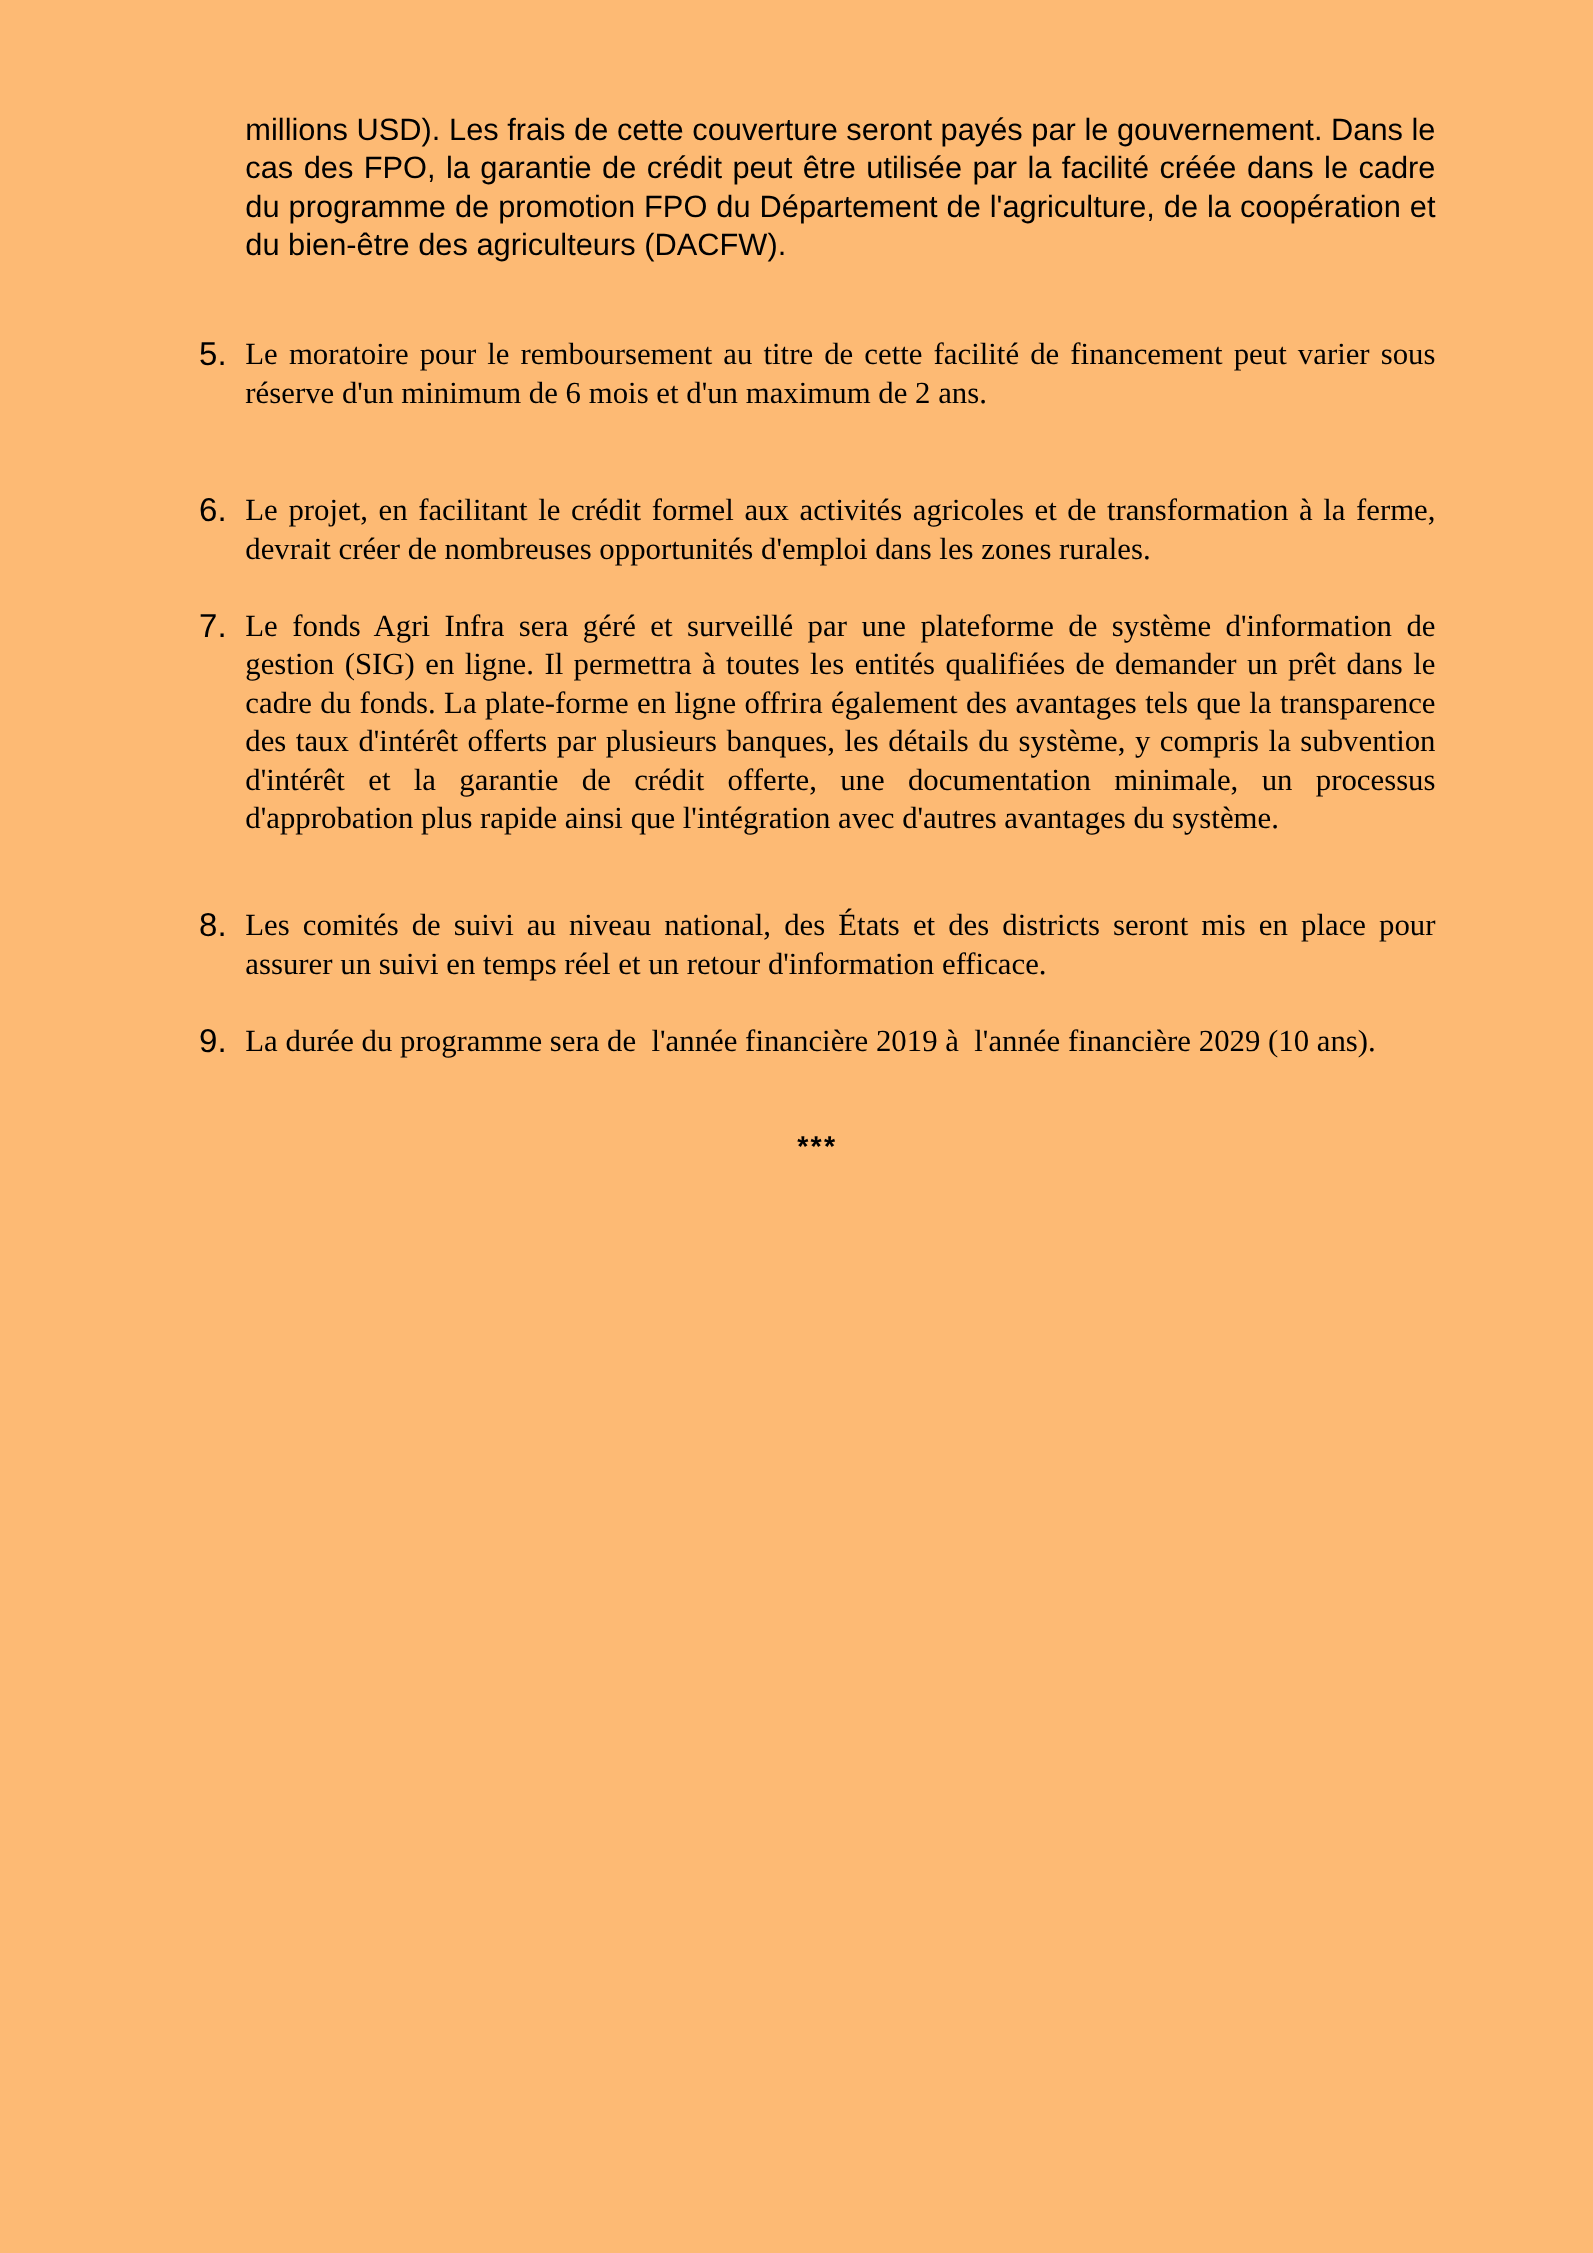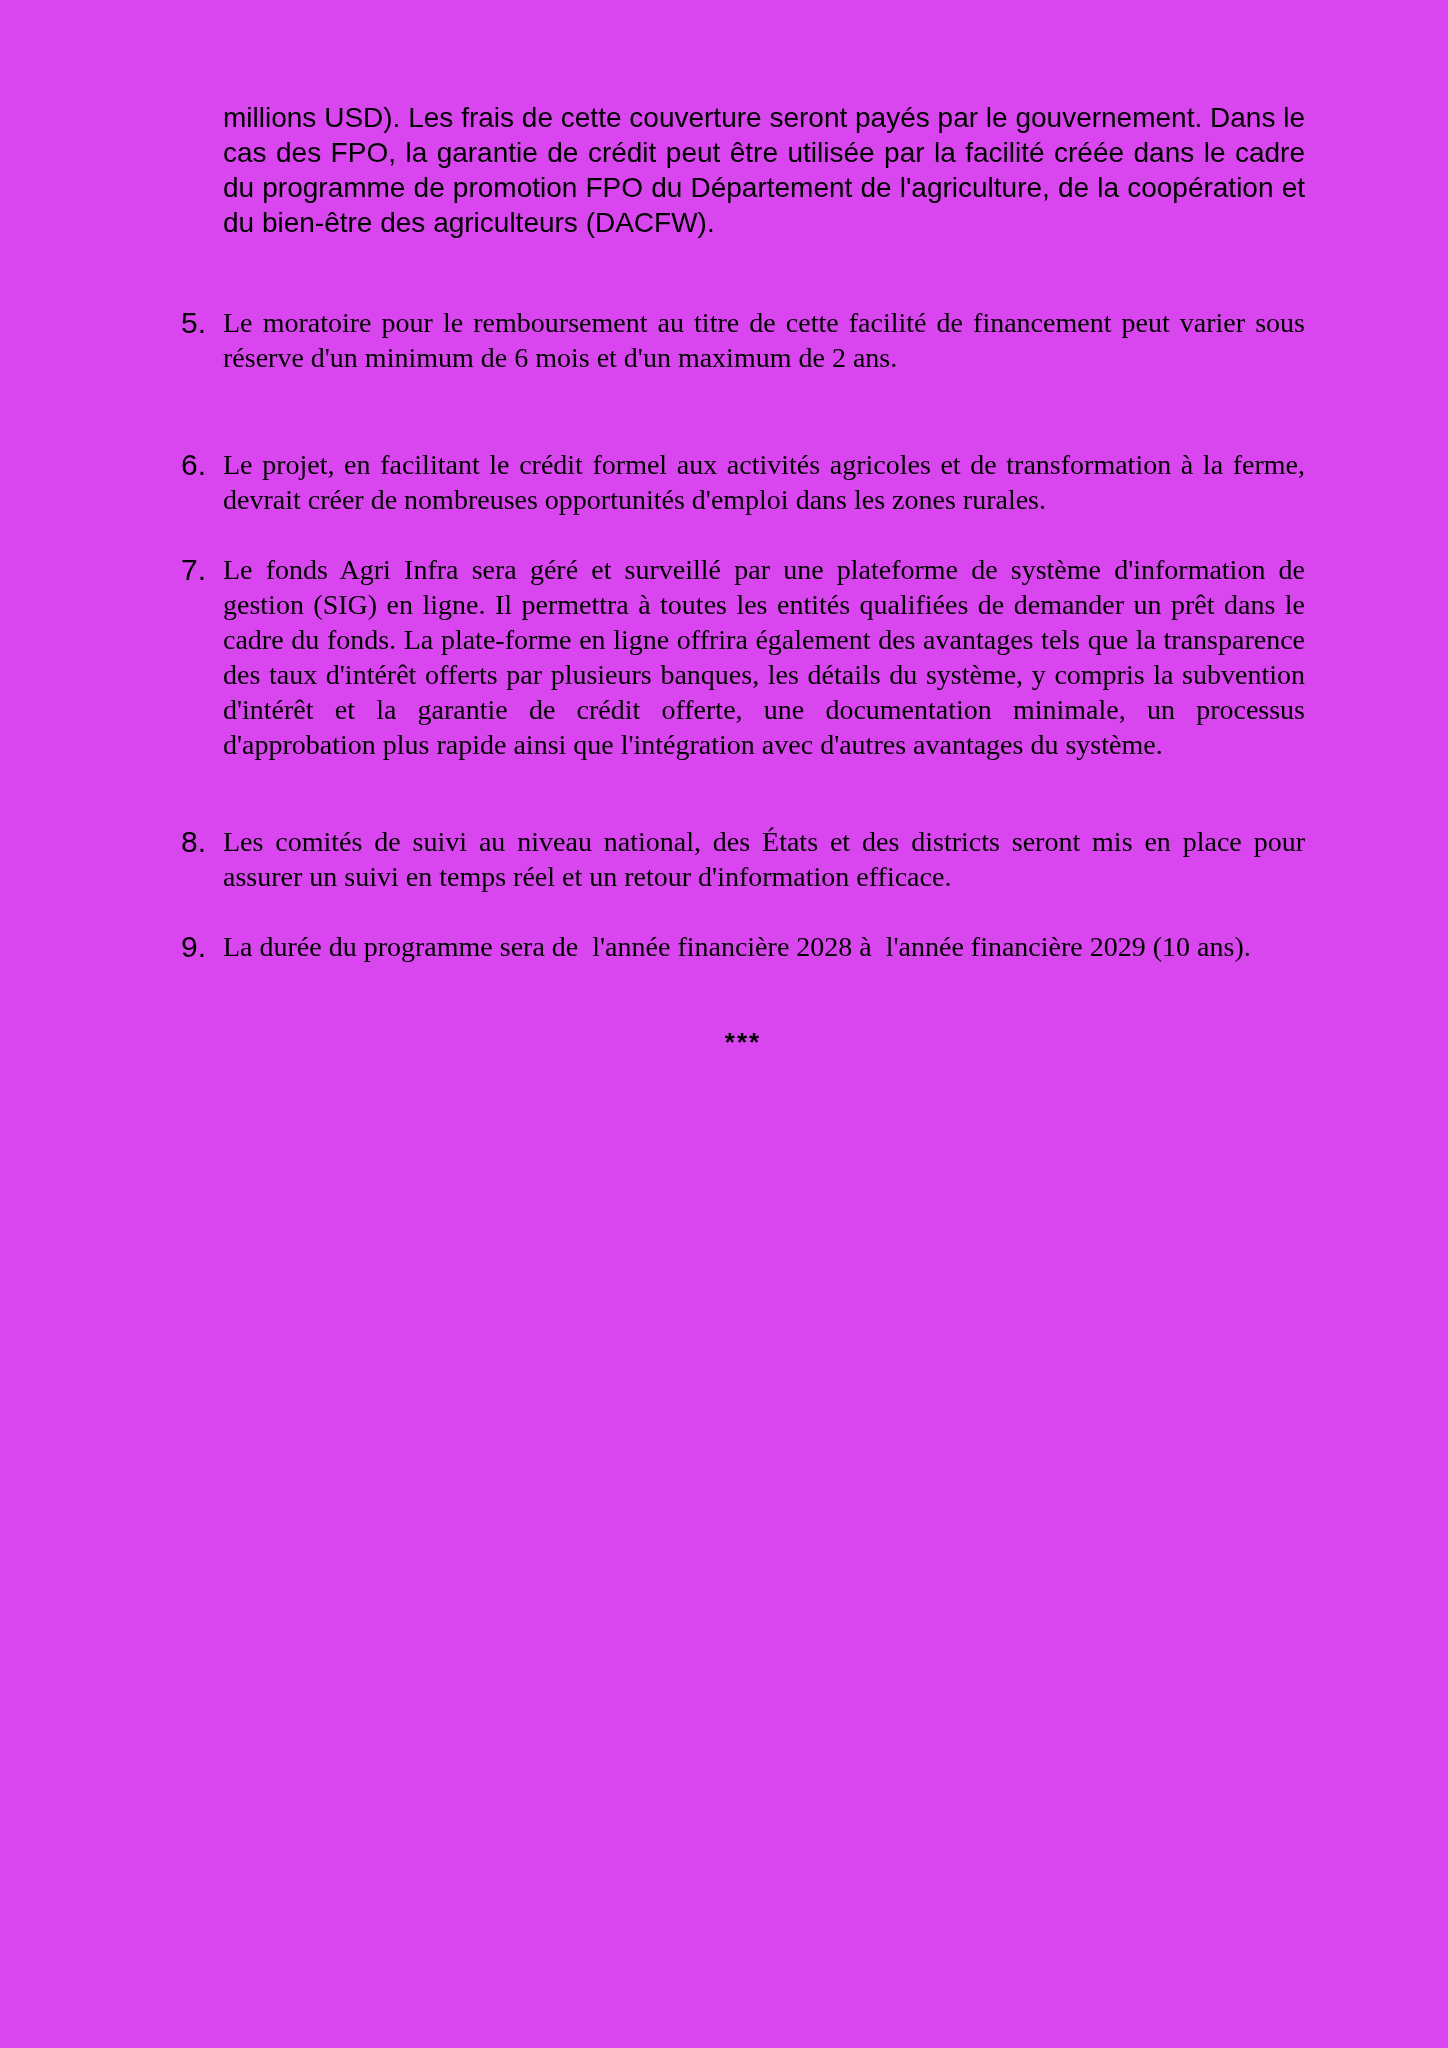--- a/index.html
+++ b/index.html
@@ -4,21 +4,21 @@
 <style>
   html, body {
     margin: 0;
     padding: 0;
     background: #ffffff;
   }
   .page {
     position: relative;
     width: 1448px;
     height: 2048px;
-    background: #d946ef;
+    background: #fdba74;
     color: #000000;
     font-family: "Liberation Sans", sans-serif;
     font-size: 28px;
     line-height: 35px;
     overflow: hidden;
   }
   .content {
     position: absolute;
     left: 181px;
     top: 100px;
@@ -85,21 +85,21 @@
         <div class="item-text">Le fonds Agri Infra sera géré et surveillé par une plateforme de système d'information de gestion (SIG) en ligne. Il permettra à toutes les entités qualifiées de demander un prêt dans le cadre du fonds. La plate-forme en ligne offrira également des avantages tels que la transparence des taux d'intérêt offerts par plusieurs banques, les détails du système, y compris la subvention d'intérêt et la garantie de crédit offerte, une documentation minimale, un processus d'approbation plus rapide ainsi que l'intégration avec d'autres avantages du système.</div>
       </div>
 
       <div class="list-item mt-item8">
         <div class="item-number">8.</div>
         <div class="item-text">Les comités de suivi au niveau national, des États et des districts seront mis en place pour assurer un suivi en temps réel et un retour d'information efficace.</div>
       </div>
 
       <div class="list-item mt-item9">
         <div class="item-number">9.</div>
-        <div class="item-text preserve">La durée du programme sera de  l'année financière 2028 à  l'année financière 2029 (10 ans).</div>
+        <div class="item-text preserve">La durée du programme sera de  l'année financière 2019 à  l'année financière 2029 (10 ans).</div>
       </div>
 
     </div>
 
     <div class="separator">***</div>
 
   </div>
 </div>
 
 </body></html>

